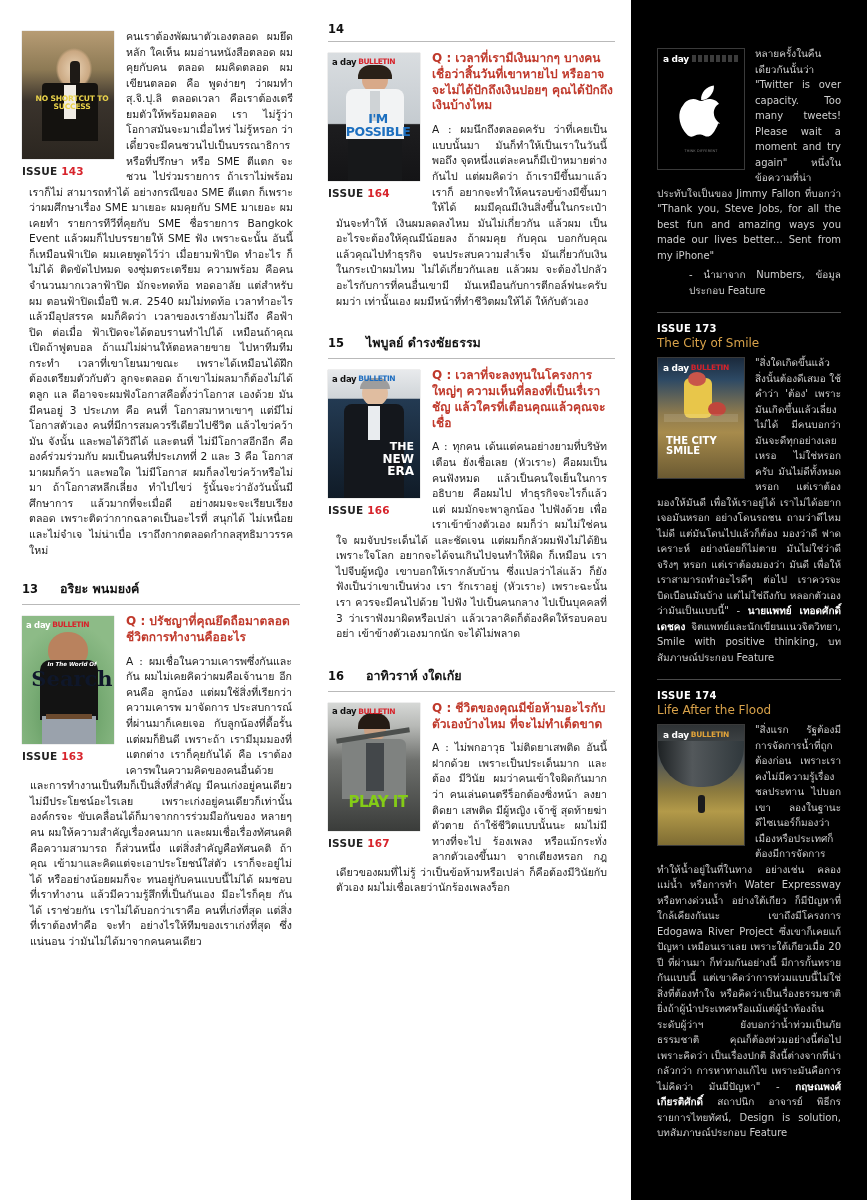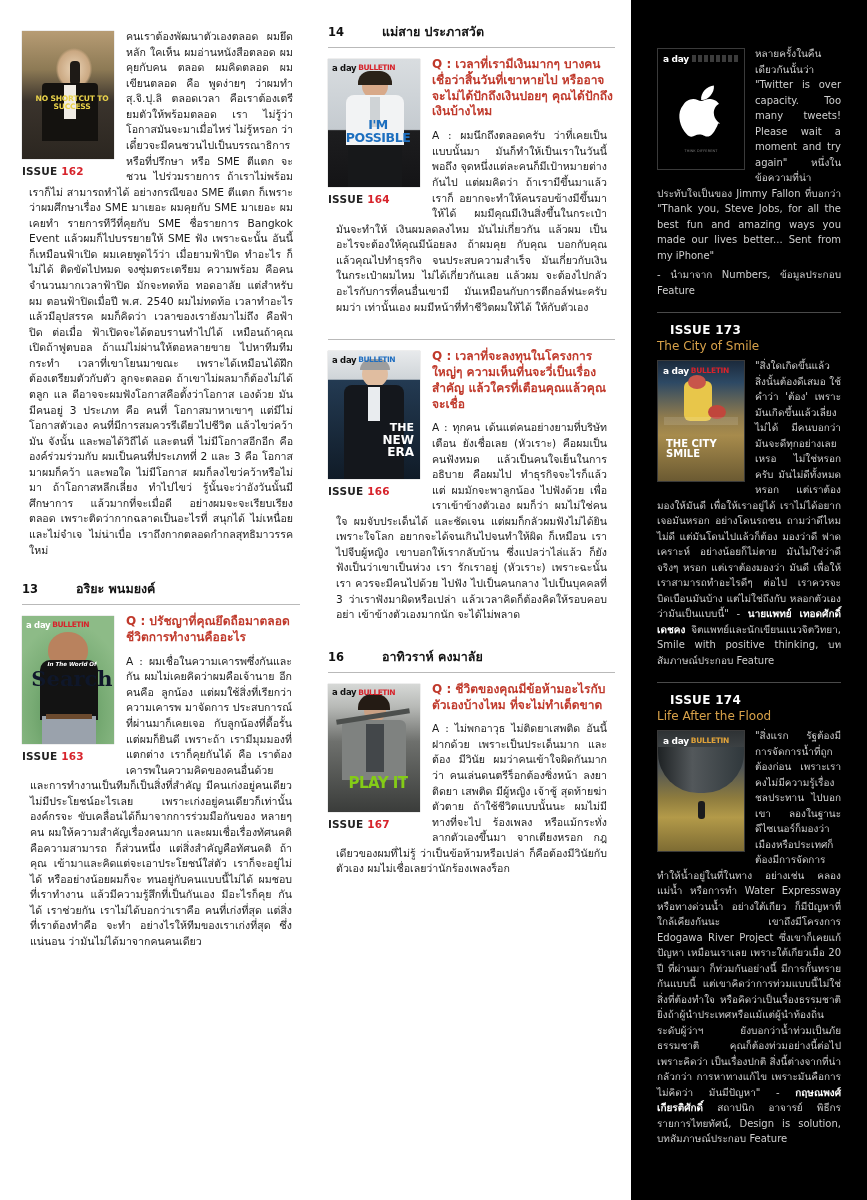--- a/index.html
+++ b/index.html
@@ -15,21 +15,21 @@
   .col{position:relative;box-sizing:border-box;}
   .col-left{width:318px;padding:22px 18px 0 22px;}
   .col-mid{width:313px;padding:22px 16px 0 10px;}
   .col-right{
     width:236px;background:#000;color:#d8d8d8;
     padding:46px 26px 0 26px;
   }
 
   
   .article{position:relative;}
-  .art-head{display:flex;align-items:baseline;gap:16px;margin-bottom:5px;}
+  .art-head{display:flex;align-items:baseline;margin-bottom:5px;}
   .pagenum{font-size:11.5px;font-weight:bold;color:#111;min-width:22px;}
   .arthead-name{font-size:12.5px;font-weight:bold;color:#111;flex:1;text-align:left;padding-left:16px;}
   .rule{height:1px;background:#b9b9b9;margin:3px 0 9px 0;}
   .cover-wrap{float:left;width:92px;margin:2px 12px 6px 0;}
   .cover{
     width:92px;height:128px;position:relative;overflow:hidden;
     background:#2a2a2a;box-shadow:0 0 1px rgba(0,0,0,.4);
   }
   .cover .masthead{
     position:absolute;top:3px;left:4px;right:4px;height:11px;
@@ -68,21 +68,21 @@
   .rc-cover .masthead{
     position:absolute;top:4px;left:5px;right:5px;height:11px;display:flex;align-items:center;
     font-size:9px;font-weight:bold;color:#fff;letter-spacing:-.3px;
   }
   .rc-cover .masthead .bul{color:#e0a33a;font-size:7.5px;margin-left:2px;}
   .rc-text{
     font-size:10px;line-height:1.55;color:#cfcfcf;text-align:justify;
   }
   .rc-attrib{font-weight:bold;color:#ffffff;}
   .rc-sep{height:1px;background:#4a4a4a;margin:12px 0 10px 0;clear:both;}
-  .rc-issue{font-size:12px;font-weight:bold;color:#ffffff;letter-spacing:.3px;margin-left:13px;}
+  .rc-issue{font-size:10px;font-weight:bold;color:#ffffff;letter-spacing:.3px;}
   .rc-issue-title{font-size:12px;color:#d8a24a;margin:2px 0 5px 0;}
 
   
   .apple-cover{background:#000;}
   .apple-shape{
     position:absolute;left:50%;top:54%;transform:translate(-50%,-50%);
     width:52px;height:58px;
   }
 
   
@@ -103,21 +103,21 @@
             <span class="bul">BULLETIN</span>
           </div>
           <div class="photo" style="background:
                  radial-gradient(ellipse 26px 30px at 52px 38px,#e9d3b6 0%,#caa882 60%,transparent 70%),
                  linear-gradient(180deg,#b79c74 0%,#8d7a55 30%,#3a332c 55%,#2b2620 100%);"></div>
           <div style="position:absolute;left:48px;top:30px;width:10px;height:24px;background:#1e1a16;border-radius:4px;"></div>
           <div style="position:absolute;left:20px;top:52px;width:56px;height:58px;background:#14120f;border-radius:4px 4px 0 0;"></div>
           <div style="position:absolute;left:42px;top:54px;width:12px;height:34px;background:#f0ece4;"></div>
           <div class="ctitle" style="top:64px;font-size:7.6px;color:#e9d24a;letter-spacing:-.2px;">NO SHORTCUT TO SUCCESS</div>
         </div>
-        <div class="issue-label">ISSUE <span class="num">162</span></div>
+        <div class="issue-label">ISSUE <span class="num">143</span></div>
       </div>
       <p class="bodytext">คนเราต้องพัฒนาตัวเองตลอด ผมยึดหลัก ใคเห็น ผมอ่านหนังสือตลอด ผมคุยกับคน ตลอด ผมคิดตลอด ผมเขียนตลอด คือ พูดง่ายๆ ว่าผมทำสุ.จิ.ปุ.ลิ ตลอดเวลา คือเราต้องเตรียมตัวให้พร้อมตลอด เรา ไม่รู้ว่าโอกาสมันจะมาเมื่อไหร่ ไม่รู้หรอก ว่าเดี๋ยวจะมีคนชวนไปเป็นบรรณาธิการ หรือที่ปรึกษา หรือ SME ตีแตก จะชวน ไปร่วมรายการ ถ้าเราไม่พร้อม เราก็ไม่ สามารถทำได้ อย่างกรณีของ SME ตีแตก ก็เพราะว่าผมศึกษาเรื่อง SME มาเยอะ ผมคุยกับ SME มาเยอะ ผมเคยทำ รายการทีวีที่คุยกับ SME ชื่อรายการ Bangkok Event แล้วผมก็ไปบรรยายให้ SME ฟัง เพราะฉะนั้น อันนี้ก็เหมือนฟ้าเปิด ผมเคยพูดไว้ว่า เมื่อยามฟ้าปิด ทำอะไร ก็ไม่ได้ ติดขัดไปหมด จงซุ่มตระเตรียม ความพร้อม คือคนจำนวนมากเวลาฟ้าปิด มักจะทดท้อ ทอดอาลัย แต่สำหรับผม ตอนฟ้าปิดเมื่อปี พ.ศ. 2540 ผมไม่ทดท้อ เวลาทำอะไรแล้วมีอุปสรรค ผมก็คิดว่า เวลาของเรายังมาไม่ถึง คือฟ้าปิด ต่อเมื่อ ฟ้าเปิดจะได้ตอบรานทำไปได้ เหมือนถ้าคุณ เปิดถ้าฟูตบอล ถ้าแม่ไม่ผ่านให้ตอหลายขาย ไปหาทีมทีมกระทำ เวลาที่เขาโยนมาขณะ เพราะได้เหมือนได้ฝึก ต้องเตรียมตัวกับตัว ลูกจะตลอด ถ้าเขาไม่ผลมาก็ต้องไม่ได้ตลูก แล ดีอาจจะผมฟังโอกาสคือตั้งว่าโอกาส เองด้วย มันมีคนอยู่ 3 ประเภท คือ คนที่ โอกาสมาหาเขาๆ แต่มีไม่โอกาสตัวเอง คนที่มีการสมควรรีเดียวไปชีวิต แล้วไขว่คว้า มัน จังนั้น และพอได้วิถีได้ และตนที่ ไม่มีโอกาสอีกอีก คือองค์ร่วมร่วมกับ ผมเป็นคนที่ประเภทที่ 2 และ 3 คือ โอกาสมาผมก็คว้า และพอใด ไม่มีโอกาส ผมก็ลงไขว่คว้าหรือไม่มา ถ้าโอกาสหลีกเลี่ยง ทำไปไขว่ รู้นั้นจะว่าอังวันนั้นมีศึกษาการ แล้วมากที่จะเมื่อดี อย่างผมจะจะเรียบเรียง ตลอด เพราะติดว่ากากฉลาดเป็นอะไรที่ สนุกได้ ไม่เหนื่อย และไม่จำเจ ไม่น่าเบื่อ เราถึงกากตลอดกำกลสุทธิมาวรรคใหม่</p>
       <div class="clear"></div>
     </div>
 
     <div class="article" style="margin-top:14px;">
       <div class="art-head">
         <div class="pagenum">13</div>
         <div class="arthead-name">อริยะ พนมยงค์</div>
       </div>
@@ -142,21 +142,20 @@
       <p class="a">A  :   ผมเชื่อในความเคารพซึ่งกันและกัน ผมไม่เคยคิดว่าผมคือเจ้านาย อีกคนคือ ลูกน้อง แต่ผมใช้สิ่งที่เรียกว่า ความเคารพ มาจัดการ ประสบการณ์ที่ผ่านมาก็เคยเจอ กับลูกน้องที่ดื้อรั้น แต่ผมก็ยินดี เพราะถ้า เรามีมุมมองที่แตกต่าง เราก็คุยกันได้ คือ เราต้องเคารพในความคิดของคนอื่นด้วย และการทำงานเป็นทีมก็เป็นสิ่งที่สำคัญ มีคนเก่งอยู่คนเดียวไม่มีประโยชน์อะไรเลย เพราะเก่งอยู่คนเดียวก็เท่านั้น องค์กรจะ ขับเคลื่อนได้ก็มาจากการร่วมมือกันของ หลายๆ คน ผมให้ความสำคัญเรื่องคนมาก และผมเชื่อเรื่องทัศนคติ คือความสามารถ ก็ส่วนหนึ่ง แต่สิ่งสำคัญคือทัศนคติ ถ้าคุณ เข้ามาและคิดแต่จะเอาประโยชน์ใส่ตัว เราก็จะอยู่ไม่ได้ หรืออย่างน้อยผมก็จะ ทนอยู่กับคนแบบนี้ไม่ได้ ผมชอบที่เราทำงาน แล้วมีความรู้สึกที่เป็นกันเอง มีอะไรก็คุย กันได้ เราช่วยกัน เราไม่ได้บอกว่าเราคือ คนที่เก่งที่สุด แต่สิ่งที่เราต้องทำคือ จะทำ อย่างไรให้ทีมของเราเก่งที่สุด ซึ่งแน่นอน ว่ามันไม่ได้มาจากคนคนเดียว</p>
       <div class="clear"></div>
     </div>
   </div>
 
   <div class="col col-mid">
 
     <div class="article">
       <div class="art-head">
         <div class="pagenum">14</div>
-        <div class="arthead-name">แม่สาย ประภาสวัต</div>
       </div>
       <div class="rule"></div>
       <div class="cover-wrap">
         <div class="cover" style="background:#cfd4d8;">
           <div class="photo" style="background:linear-gradient(180deg,#d9dde0 0%,#c5cbd0 55%,#1d1d1f 56%,#141416 100%);"></div>
           <div style="position:absolute;left:34px;top:14px;width:26px;height:26px;background:#d8a989;border-radius:50%;"></div>
           <div style="position:absolute;left:30px;top:12px;width:34px;height:14px;background:#2a2118;border-radius:12px 12px 0 0;"></div>
           <div style="position:absolute;left:18px;top:36px;width:58px;height:50px;background:#f2f3f4;border-radius:8px 8px 0 0;"></div>
           <div style="position:absolute;left:42px;top:38px;width:10px;height:30px;background:#cfd3d6;"></div>
           <div style="position:absolute;left:20px;top:86px;width:54px;height:42px;background:#17181a;"></div>
@@ -167,46 +166,50 @@
           <div class="ctitle" style="top:60px;font-size:12.5px;color:#1d6fbf;letter-spacing:-.4px;">I'M POSSIBLE</div>
         </div>
         <div class="issue-label"><span>ISSUE</span> <span class="num">164</span></div>
       </div>
       <p class="q">Q : เวลาที่เรามีเงินมากๆ บางคนเชื่อว่าสิ้นวันที่เขาหายไป หรืออาจจะไม่ได้ปักถึงเงินปอยๆ คุณได้ปักถึงเงินบ้างไหม</p>
       <p class="a">A : ผมนึกถึงตลอดครับ ว่าที่เคยเป็น แบบนั้นมา มันก็ทำให้เป็นเราในวันนี้ พอถึง จุดหนึ่งแต่ละคนก็มีเป้าหมายต่างกันไป แต่ผมคิดว่า ถ้าเรามีขึ้นมาแล้ว เราก็ อยากจะทำให้คนรอบข้างมีขึ้นมาให้ได้ ผมมีคุณมีเงินสิ่งขึ้นในกระเป๋า มันจะทำให้ เงินผมลดลงไหม มันไม่เกี่ยวกัน แล้วผม เป็นอะไรจะต้องให้คุณมีน้อยลง ถ้าผมคุย กับคุณ บอกกับคุณ แล้วคุณไปทำธุรกิจ จนประสบความสำเร็จ มันเกี่ยวกับเงิน ในกระเป๋าผมไหม ไม่ได้เกี่ยวกันเลย แล้วผม จะต้องไปกลัวอะไรกับการที่คนอื่นเขามี มันเหมือนกับการตีกอล์ฟนะครับ ผมว่า เท่านั้นเอง ผมมีหน้าที่ทำชีวิตผมให้ได้ ให้กับตัวเอง</p>
       <div class="clear"></div>
     </div>
 
     <div class="article" style="margin-top:16px;">
+      <div class="art-head">
+        <div class="pagenum">15</div>
+        <div class="arthead-name">ไพบูลย์ ดำรงชัยธรรม</div>
+      </div>
       <div class="rule"></div>
       <div class="cover-wrap">
         <div class="cover" style="background:#1b3a5c;">
           <div class="photo" style="background:linear-gradient(180deg,#e8eaec 0%,#cfd4d8 22%,#233a52 23%,#101b27 100%);"></div>
           <div style="position:absolute;left:34px;top:10px;width:26px;height:26px;background:#e0bda0;border-radius:50%;"></div>
           <div style="position:absolute;left:32px;top:8px;width:30px;height:11px;background:#9d9d9d;border-radius:11px 11px 0 0;"></div>
           <div style="position:absolute;left:16px;top:34px;width:60px;height:94px;background:#14171c;border-radius:8px 8px 0 0;"></div>
           <div style="position:absolute;left:40px;top:36px;width:12px;height:34px;background:#e9ecef;"></div>
           <div class="masthead">
             <span class="ad" style="color:#111;">a day</span>
             <span class="bul" style="color:#1f6ec0;">BULLETIN</span>
           </div>
           <div class="ctitle" style="top:72px;right:6px;left:auto;text-align:right;font-size:11px;color:#fff;line-height:.98;width:44px;">THE</div>
           <div class="ctitle" style="top:84px;right:6px;left:auto;text-align:right;font-size:12px;color:#fff;line-height:.98;width:44px;">NEW ERA</div>
         </div>
         <div class="issue-label"><span>ISSUE</span> <span class="num">166</span></div>
       </div>
-      <p class="q">Q  :  เวลาที่จะลงทุนในโครงการใหญ่ๆ ความเห็นที่นจะวี่เป็นเรื่องสำคัญ แล้วใครที่เตือนคุณแล้วคุณจะเชื่อ</p>
+      <p class="q">Q  :  เวลาที่จะลงทุนในโครงการใหญ่ๆ ความเห็นที่ลองที่เป็นเรื่เราชัญ แล้วใครที่เตือนคุณแล้วคุณจะเชื่อ</p>
       <p class="a">A : ทุกคน เด้นแต่คนอย่างยามที่บริษัทเตือน ยังเชื่อเลย (หัวเราะ) คือผมเป็นคนฟังหมด แล้วเป็นคนใจเย็นในการอธิบาย คือผมไป ทำธุรกิจจะไรก็แล้วแต่ ผมมักจะพาลูกน้อง ไปฟังด้วย เพื่อเราเข้าข้างตัวเอง ผมก็ว่า ผมไม่ใช่คนใจ ผมจับประเด็นได้ และชัดเจน แต่ผมก็กลัวผมฟังไม่ได้ยิน เพราะใจโลก อยากจะได้จนเกินไปจนทำให้ผิด ก็เหมือน เราไปจีบผู้หญิง เขาบอกให้เรากลับบ้าน ซึ่งแปลว่าไล่แล้ว ก็ยังฟังเป็นว่าเขาเป็นห่วง เรา รักเราอยู่ (หัวเราะ) เพราะฉะนั้น เรา ควรจะมีคนไปด้วย ไปฟัง ไปเป็นคนกลาง ไปเป็นบุคคลที่ 3 ว่าเราฟังมาผิดหรือเปล่า แล้วเวลาคิดก็ต้องคิดให้รอบคอบ อย่า เข้าข้างตัวเองมากนัก จะได้ไม่พลาด</p>
       <div class="clear"></div>
     </div>
 
     <div class="article" style="margin-top:16px;">
       <div class="art-head">
         <div class="pagenum">16</div>
-        <div class="arthead-name">อาทิวราห์ คงมาลัย</div>
+        <div class="arthead-name">อาทิวราห์ งใดเกัย</div>
       </div>
       <div class="rule"></div>
       <div class="cover-wrap">
         <div class="cover" style="background:#585a58;">
           <div class="photo" style="background:linear-gradient(180deg,#d6d8d6 0%,#b7b9b6 18%,#6e706d 45%,#3a3c3a 100%);"></div>
           <div style="position:absolute;left:36px;top:14px;width:22px;height:24px;background:#caa184;border-radius:45%;"></div>
           <div style="position:absolute;left:30px;top:10px;width:32px;height:16px;background:#241b14;border-radius:14px 14px 0 0;"></div>
           <div style="position:absolute;left:14px;top:36px;width:64px;height:60px;background:#7f8280;border-radius:6px 6px 0 0;"></div>
           <div style="position:absolute;left:38px;top:40px;width:18px;height:48px;background:#43474a;"></div>
           <div style="position:absolute;left:8px;top:30px;width:74px;height:5px;background:#4c4f4d;transform:rotate(-9deg);"></div>
@@ -232,21 +235,21 @@
           <span>a day</span>
           <span style="flex:1;margin-left:3px;height:7px;background:repeating-linear-gradient(90deg,#3b3b3b 0 4px,#000 4px 6px);"></span>
         </div>
         <svg class="apple-shape" viewBox="0 0 100 112">
           <path fill="#ffffff" d="M68.5 16.2c4.3-5.2 7.2-12.3 6.4-19.4-6.2.25-13.7 4.1-18.1 9.3-4 4.6-7.5 11.9-6.5 18.9 6.9.53 14-3.5 18.2-8.8z" transform="translate(0,4)"></path>
           <path fill="#ffffff" d="M82.2 44.4c-.5-.35-12.4-6.5-12.5-20.6-.1-11.8 9.6-17.4 10-17.7-5.4-7.9-13.9-9-16.9-9.2-7.2-.74-14 4.2-17.6 4.2-3.7 0-9.3-4.1-15.3-4-7.9.12-15.2 4.6-19.2 11.6C-2 23.2 3.4 45.3 11.5 57.4c4 5.9 8.7 12.5 14.9 12.3 6-.25 8.3-3.9 15.5-3.9s9.2 3.9 15.5 3.8c6.4-.11 10.4-6 14.3-11.9 4.5-6.8 6.4-13.4 6.5-13.3z" transform="translate(5,30)"></path>
         </svg>
         <div style="position:absolute;left:0;right:0;bottom:16px;text-align:center;font-size:3.4px;color:#7d7d7d;letter-spacing:.2px;">THINK DIFFERENT</div>
       </div>
       <div class="rc-text">หลายครั้งในคืนเดียวกันนั้นว่า "Twitter is over capacity. Too many tweets! Please wait a moment and try again" หนึ่งในข้อความที่น่าประทับใจเป็นของ Jimmy Fallon ที่บอกว่า "Thank you, Steve Jobs, for all the best fun and amazing ways you made our lives better... Sent from my iPhone"</div>
-      <div class="rc-text" style="margin-top:4px;">- นำมาจาก Numbers, ข้อมูลประกอบ Feature</div>
+      <div class="rc-text" style="margin-top:4px;margin-left:32px;">- นำมาจาก Numbers, ข้อมูลประกอบ Feature</div>
       <div class="clear"></div>
     </div>
 
     <div class="rc-sep"></div>
 
     <div class="rc-block">
       <div class="rc-issue">ISSUE 173</div>
       <div class="rc-issue-title">The City of Smile</div>
       <div class="rc-cover">
         <div class="photo" style="background:linear-gradient(180deg,#1b2a3c 0%,#2d4964 18%,#8d7a4e 46%,#a78b4c 62%,#6b5a32 100%);"></div>

